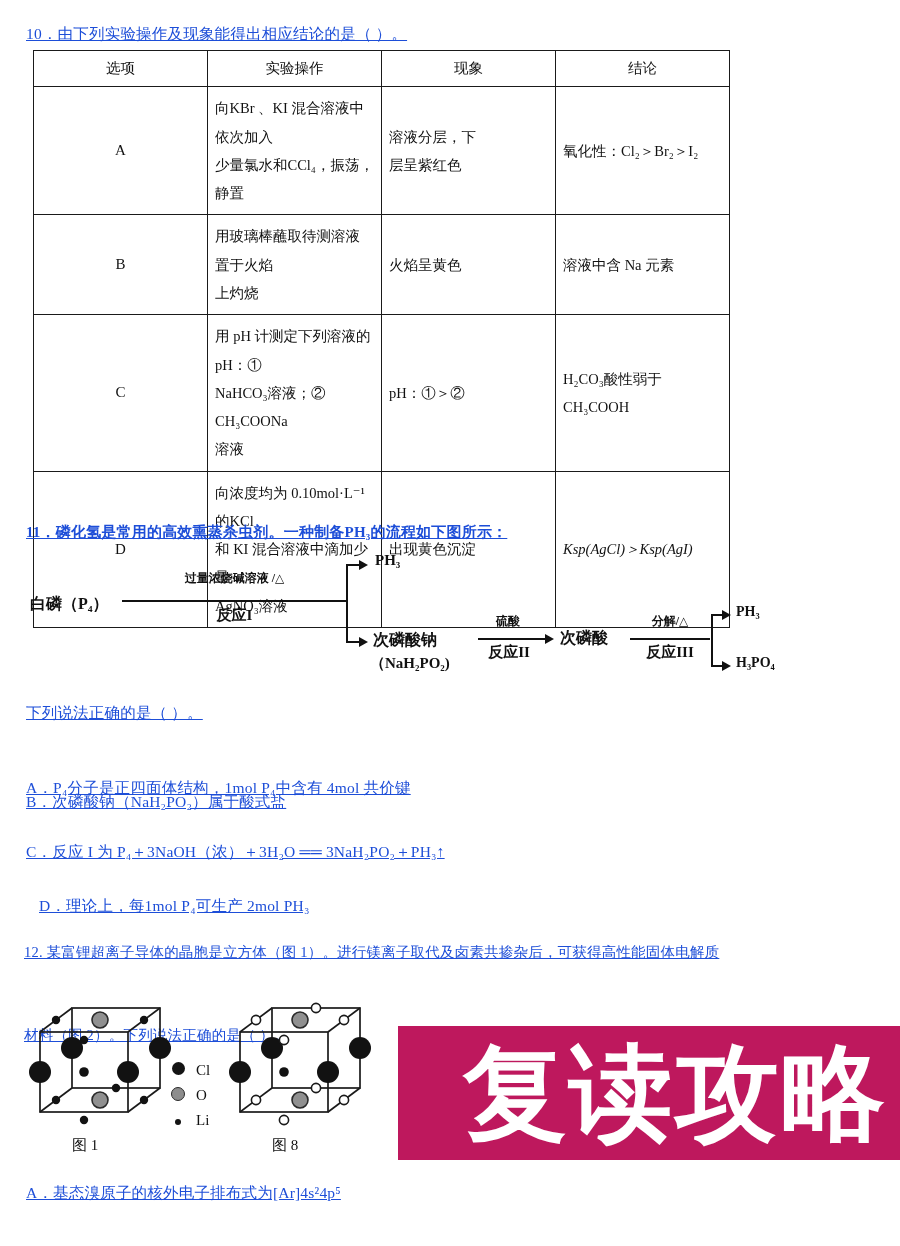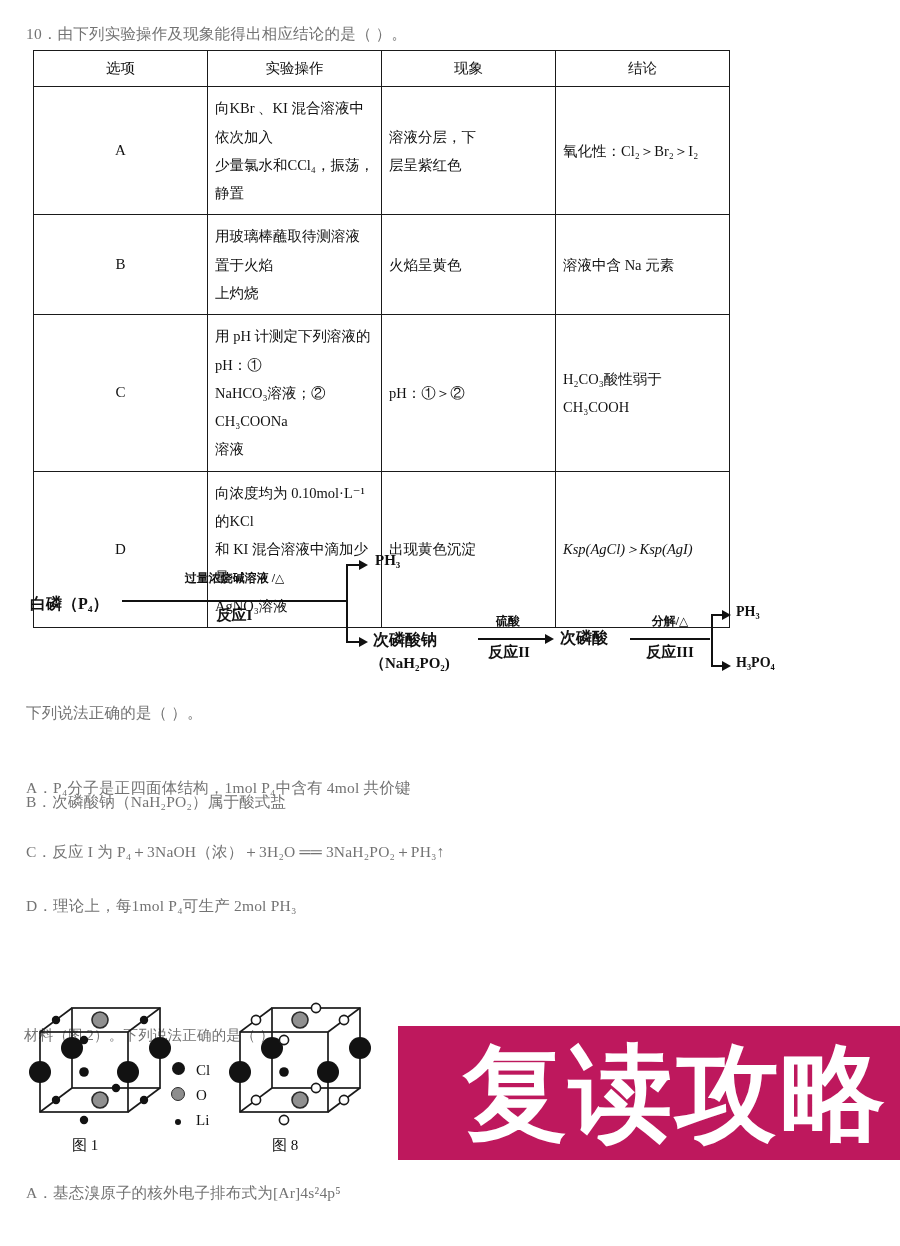--- a/index.html
+++ b/index.html
@@ -21,22 +21,23 @@
     height: 1246px;
     padding: 0;
   }
 
   
   .q-line {
     position: absolute;
     font-size: 15.5px;
     line-height: 1.55;
     letter-spacing: 0.2px;
-    color: #737373;
-    white-space: nowrap;
+    color: #1d4ed8;
+    white-space: nowrap;
+    text-decoration: underline;
   }
   .ital { font-style: italic; }
 
   
   table.exp-table {
     position: absolute;
     left: 33px;
     top: 50px;
     width: 697px;
     border-collapse: collapse;
@@ -201,20 +202,21 @@
           <div>向浓度均为 0.10mol·L⁻¹的KCl</div>
           <div>和 KI 混合溶液中滴加少量</div>
           <div>AgNO₃溶液</div>
         </td>
         <td class="ph">出现黄色沉淀</td>
         <td class="cc ital">Ksp(AgCl)＞Ksp(AgI)</td>
       </tr>
     </tbody>
   </table>
 
+  <div class="q-line" style="left:26px; top:521px; font-weight:bold; font-size:15px;">11．磷化氢是常用的高效熏蒸杀虫剂。一种制备PH₃的流程如下图所示：</div>
 
   <div class="flow">
 
     <div class="lbl bold" style="left:0px; top:38px; font-size:16px;">白磷（P₄）</div>
 
     <div class="rxn-over" style="left:92px; top:14px; width:225px;">过量浓烧碱溶液 /△</div>
     <div class="hline" style="left:92px; top:44px; width:225px;"></div>
     <div class="rxn-under" style="left:92px; top:50px; width:225px;">反应I</div>
 
     <div class="vline" style="left:316px; top:8px; height:78px;"></div>
@@ -246,22 +248,23 @@
 
     <div class="lbl bold" style="left:706px; top:48px; font-size:14px;">PH₃</div>
     <div class="lbl bold" style="left:706px; top:99px; font-size:14px;">H₃PO₄</div>
   </div>
 
   <div class="q-line" style="left:26px; top:701px;">下列说法正确的是（        ）。</div>
 
   <div class="q-line" style="left:26px; top:740px;margin-top:36px;">A．P₄分子是正四面体结构，1mol P₄中含有 4mol 共价键</div>
   <div class="q-line" style="left:26px; top:790px;">B．次磷酸钠（NaH₂PO₂）属于酸式盐</div>
   <div class="q-line" style="left:26px; top:840px;">C．反应 I 为 P₄＋3NaOH（浓）＋3H₂O ══ 3NaH₂PO₂＋PH₃↑</div>
-  <div class="q-line" style="left:26px; top:894px;text-align:center;">D．理论上，每1mol P₄可生产 2mol PH₃</div>
-
+  <div class="q-line" style="left:39px; top:894px;text-align:center;">D．理论上，每1mol P₄可生产 2mol PH₃</div>
+
+  <div class="q-line" style="left:24px; top:941px; font-size:14.5px;">12. 某富锂超离子导体的晶胞是立方体（图 1）。进行镁离子取代及卤素共掺杂后，可获得高性能固体电解质</div>
   <div class="q-line" style="left:24px; top:1024px; font-size:14.5px;">材料（图 2）。下列说法正确的是（       ）。</div>
 
   <svg class="crystal" style="left:28px; top:1000px;" width="155" height="132" viewBox="0 0 155 132">
 
     <g stroke="#1a1a1a" stroke-width="1.7" fill="none">
       <rect x="12" y="32" width="88" height="80"></rect>
       <rect x="44" y="8" width="88" height="80"></rect>
       <line x1="12" y1="32" x2="44" y2="8"></line>
       <line x1="100" y1="32" x2="132" y2="8"></line>
       <line x1="12" y1="112" x2="44" y2="88"></line>

